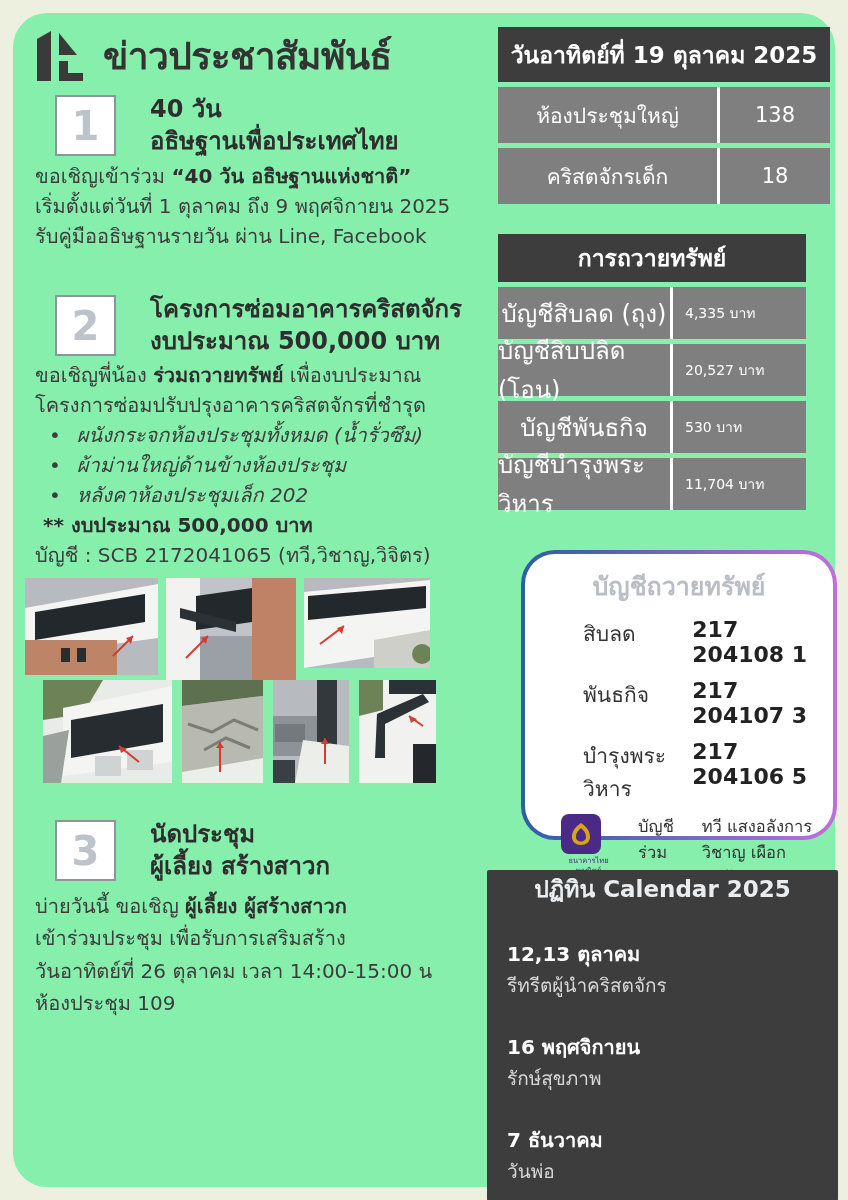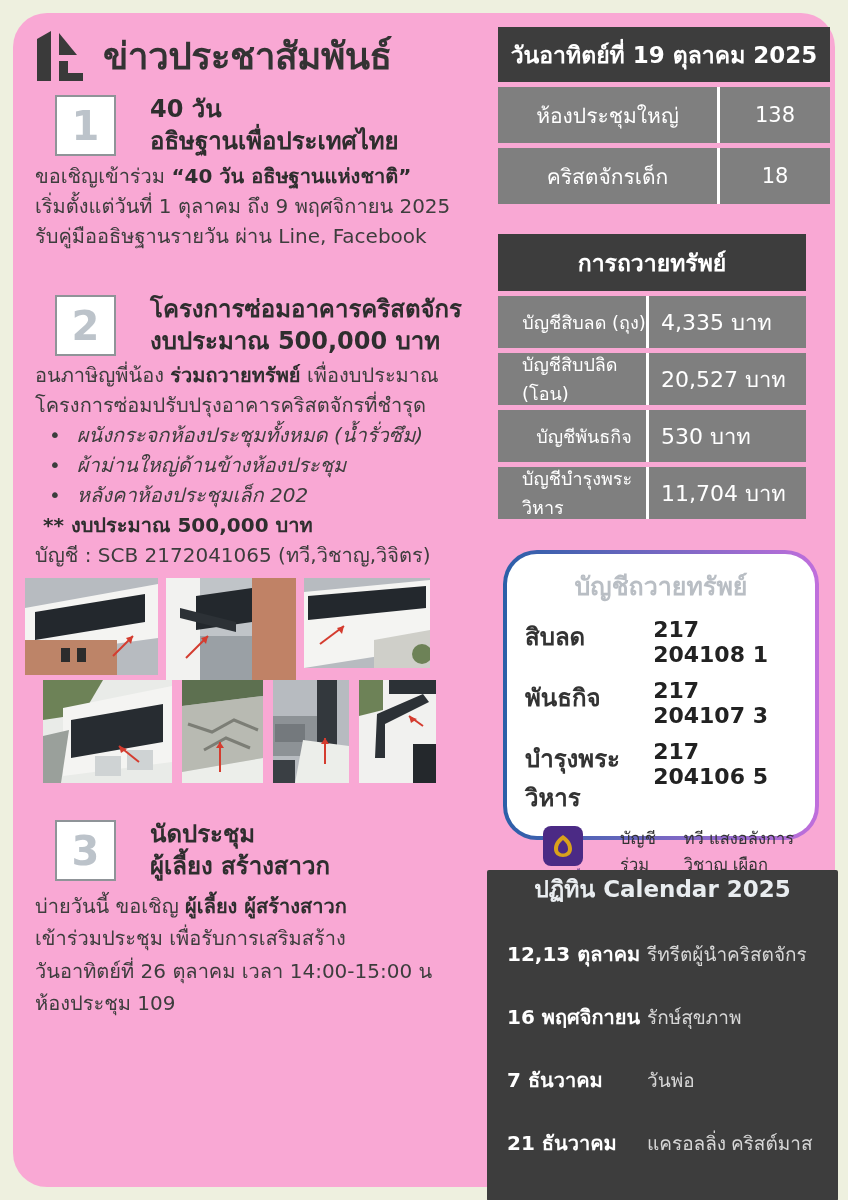--- a/index.html
+++ b/index.html
@@ -6,21 +6,21 @@
   html,body { width:848px; height:1200px; }
   body {
     background:#eef0df;
     font-family:"DejaVu Sans","Liberation Sans",sans-serif;
     color:#3a3a3a;
     position:relative;
     overflow:hidden;
   }
   .card {
     position:absolute; left:13px; top:13px; right:13px; bottom:13px;
-    background:#f9a8d4; border-radius:34px;
+    background:#86efac; border-radius:34px;
   }
   
   .header-row { position:absolute; left:22px; top:13px; display:flex; align-items:center; }
   .logo { width:58px; height:54px; }
   .page-title { font-size:37px; font-weight:800; color:#333333; margin-left:10px; letter-spacing:-0.5px; }
 
   
   .num-box {
     position:absolute; width:61px; height:61px; background:#ffffff;
     border:2px solid #8f9498; display:flex; align-items:center; justify-content:center;
@@ -49,47 +49,47 @@
   .cell-label { justify-content:center; }
   .gap3 { width:3px; background:#ffffff; }
 
   .attendance { left:485px; top:14px; width:332px; }
   .attendance .tbl-header { height:55px; font-size:23px; }
   .attendance .tbl-row { height:56px; }
   .attendance .cell-label { width:219px; font-size:21px; }
   .attendance .cell-value { flex:1; justify-content:center; font-size:21px; }
 
   .offering { left:485px; top:221px; width:308px; }
-  .offering .tbl-header { height:57px; font-size:23px; }
+  .offering .tbl-header { height:48px; font-size:23px; }
   .offering .tbl-row { height:52px; }
-  .offering .cell-label { width:148px; font-size:18px;padding-left:24px; }
-  .offering .cell-value { flex:1; justify-content:flex-start; padding-left:12px; font-size:22px; }
+  .offering .cell-label { width:172px; font-size:24px; }
+  .offering .cell-value { flex:1; justify-content:flex-start; padding-left:12px; font-size:14px; }
 
   
   .accounts-wrap {
-    position:absolute; left:490px; top:537px; width:316px; height:290px;
+    position:absolute; left:508px; top:537px; width:316px; height:290px;
     background:linear-gradient(90deg,#2b5fa8,#c06fdc);
     border-radius:34px; padding:4px;
   }
   .accounts-inner { background:#ffffff; width:100%; height:100%; border-radius:30px; padding:10px 14px 0 14px; }
   .accounts-title { text-align:center; font-size:25px; font-weight:800; color:#b9bec4; margin-top:2px; }
   .acct-row { display:flex; margin-top:11px; padding:0 4px; }
-  .acct-label { width:150px; font-size:24px; font-weight:700; color:#333333; }
+  .acct-label { width:150px; font-size:21px; font-weight:400; color:#333333;margin-left:40px; }
   .acct-number { font-size:22px; font-weight:800; color:#222222; }
   .bank-row { display:flex; margin-top:9px; padding-left:22px; }
   .scb-logo { width:40px; height:40px; background:#4b2a85; border-radius:8px; display:flex; align-items:center; justify-content:center; }
   .bank-caption { font-size:7.5px; color:#4b2a85; line-height:1.3; margin-top:2px; }
   .joint-block { display:flex; margin-left:22px; font-size:16.5px; color:#333333; line-height:1.55; }
   .joint-names { margin-left:10px; }
   .panel-note { text-align:center; font-size:13px; color:#3a3a3a; line-height:1.5; margin-top:8px; }
 
   
   .calendar { position:absolute; left:474px; top:857px; width:351px; height:331px; background:#3d3d3d; border-radius:2px; padding-top:1px; }
   .calendar-title { text-align:center; color:#e9edf0; font-size:23px; font-weight:800; }
-  .cal-row { display:flex; padding-left:20px; margin-top:31px; align-items:baseline; }
+  .cal-row { display:flex; padding-left:20px; margin-top:31px; align-items:baseline;flex-direction:column; }
   .cal-date { width:140px; color:#ffffff; font-weight:800; font-size:20px; }
   .cal-event { color:#d7d7d7; font-size:19px;font-family:Liberation Serif, serif; }
 </style>
 </head>
 <body>
 
 <div class="card">
 
   <div class="header-row">
     <svg class="logo" viewBox="0 0 58 54">
@@ -114,21 +114,21 @@
   </div>
 
   <div class="num-box" style="left:42px; top:282px;">
     <span>2</span>
   </div>
   <div class="sec-title" style="left:137px; top:281px;">
     <div>โครงการซ่อมอาคารคริสตจักร</div>
     <div>งบประมาณ 500,000 บาท</div>
   </div>
   <div class="body-text" style="left:22px; top:347px; width:460px;">
-    <div><span>อนภาษิญพี่น้อง </span><span class="bi">ร่วมถวายทรัพย์</span><span> เพื่องบประมาณ</span></div>
+    <div><span>ขอเชิญพี่น้อง </span><span class="bi">ร่วมถวายทรัพย์</span><span> เพื่องบประมาณ</span></div>
     <div>โครงการซ่อมปรับปรุงอาคารคริสตจักรที่ชำรุด</div>
     <div class="bullet">ผนังกระจกห้องประชุมทั้งหมด (น้ำรั่วซึม)</div>
     <div class="bullet">ผ้าม่านใหญ่ด้านข้างห้องประชุม</div>
     <div class="bullet">หลังคาห้องประชุมเล็ก 202</div>
     <div class="b" style="padding-left:8px;">**  งบประมาณ 500,000 บาท</div>
     <div>บัญชี : SCB 2172041065 (ทวี,วิชาญ,วิจิตร)</div>
   </div>
 
   <div class="photos-row1">
     <svg class="photo" width="133" height="97" viewBox="0 0 133 97">

